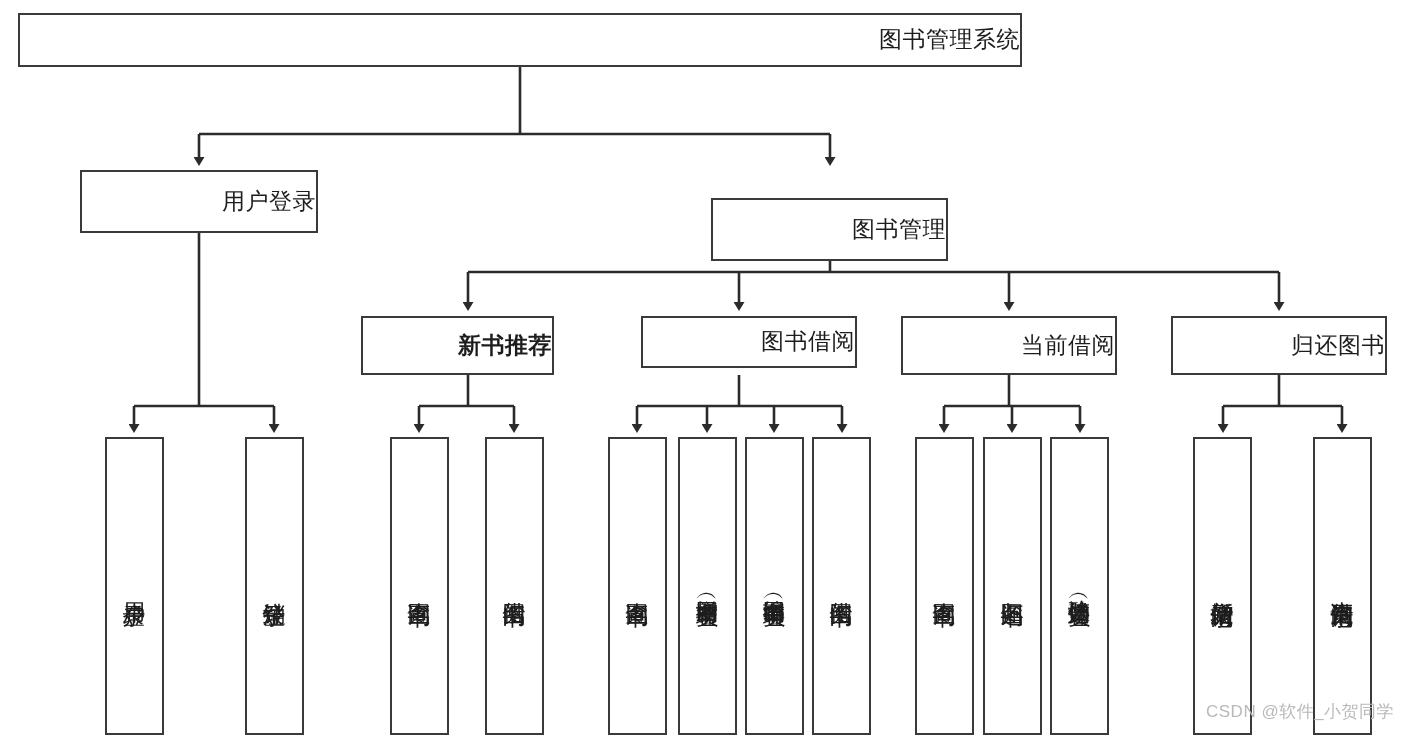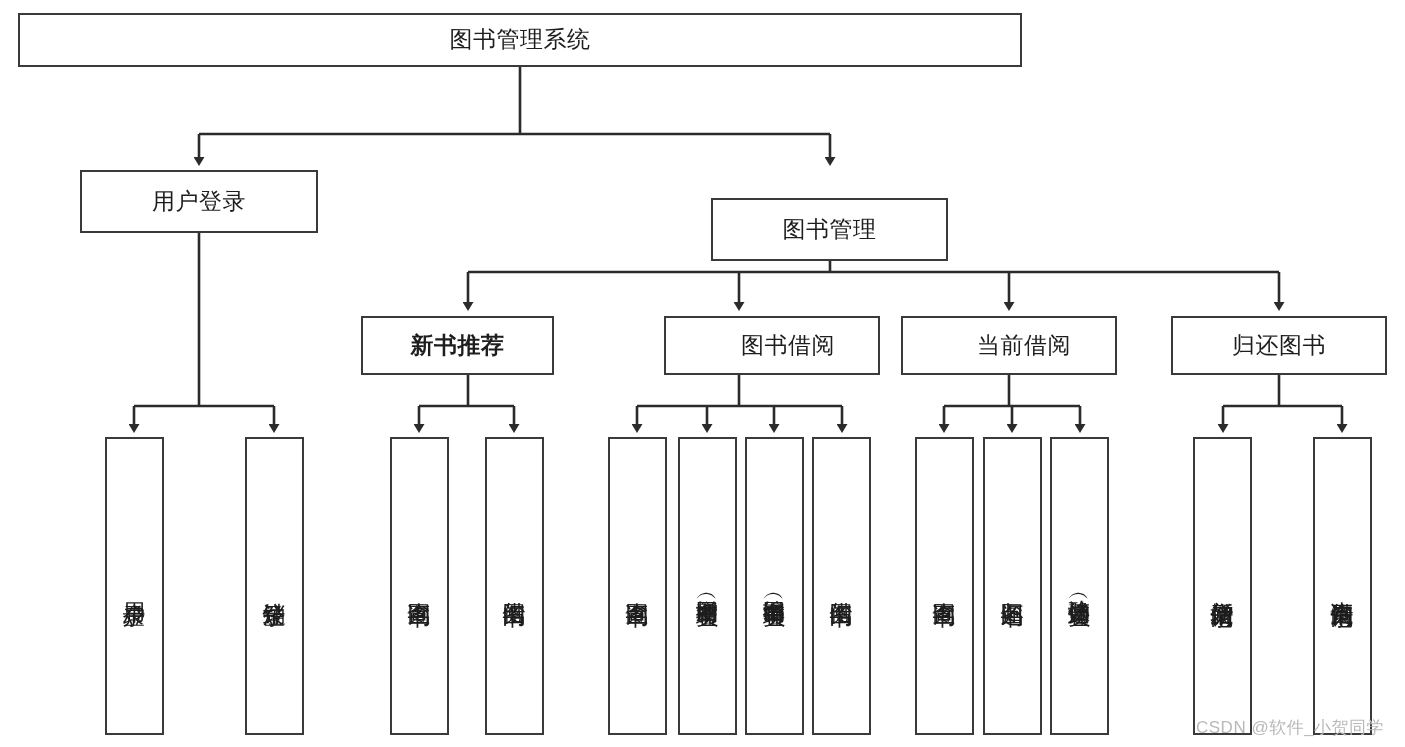--- a/index.html
+++ b/index.html
@@ -26,21 +26,21 @@
     height: 747px;
     pointer-events: none;
   }
   .node {
     position: absolute;
     box-sizing: border-box;
     background: #ffffff;
     border: 2px solid #3a3a3a;
     display: flex;
     align-items: center;
-    justify-content: center;
+    justify-content: flex-end;
     color: #1d1d1d;
     z-index: 2;
   }
   .node .label {
     display: block;
     text-align: center;
     line-height: 1.18;
     letter-spacing: 0.5px;
   }
   .node.horiz .label {
@@ -136,21 +136,21 @@
   <div class="node horiz" style="left:80px; top:170px; width:238px; height:63px;">
     <span class="label">用户登录</span>
   </div>
   <div class="node horiz" style="left:711px; top:170px; width:237px; height:63px;margin-top:28px;">
     <span class="label">图书管理</span>
   </div>
 
   <div class="node horiz" style="left:361px; top:316px; width:193px; height:59px;font-weight:bold;">
     <span class="label">新书推荐</span>
   </div>
-  <div class="node horiz" style="left:664px; top:316px; width:216px; height:59px;padding-left:32px;">
+  <div class="node horiz" style="left:641px; top:316px; width:216px; height:52px;padding-left:32px;">
     <span class="label">图书借阅</span>
   </div>
   <div class="node horiz" style="left:901px; top:316px; width:216px; height:59px;padding-left:30px;">
     <span class="label">当前借阅</span>
   </div>
   <div class="node horiz" style="left:1171px; top:316px; width:216px; height:59px;">
     <span class="label">归还图书</span>
   </div>
 
   <div class="node vert" style="left:105px; top:437px; width:59px; height:298px;">
@@ -190,15 +190,15 @@
     <span class="label">确认归还（管理员）</span>
   </div>
 
   <div class="node vert" style="left:1193px; top:437px; width:59px; height:298px;">
     <span class="label">新增借阅记录</span>
   </div>
   <div class="node vert" style="left:1313px; top:437px; width:59px; height:298px;">
     <span class="label">查询借阅记录</span>
   </div>
 
-  <div class="watermark" style="left:1196px; top:716px;">CSDN @软件_小贺同学</div>
+  <div class="watermark" style="left:1196px; top:700px;padding-left:10px;">CSDN @软件_小贺同学</div>
 
 </div>
 
 </body></html>

